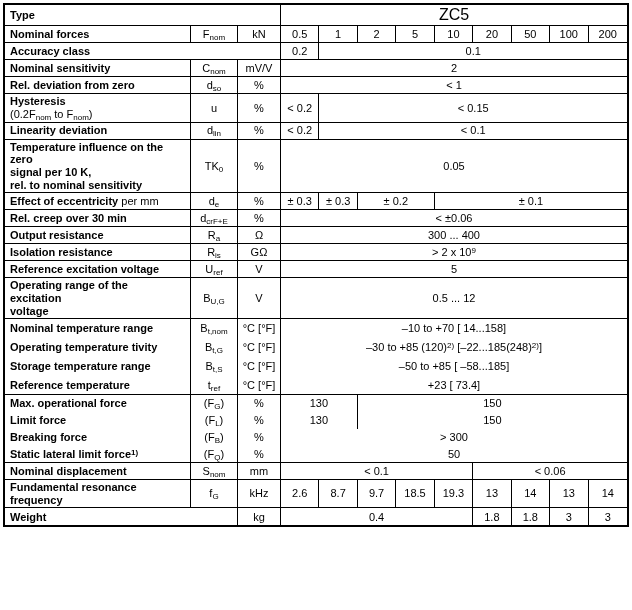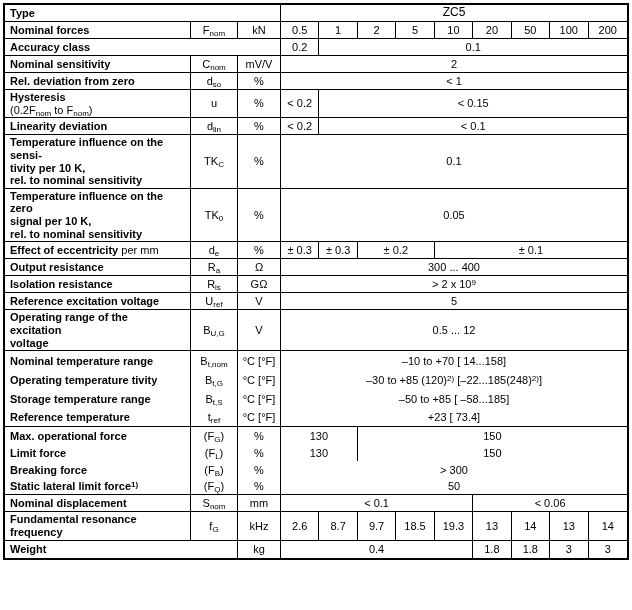--- a/index.html
+++ b/index.html
@@ -8,21 +8,21 @@
   table{border-collapse:separate;border-spacing:0;table-layout:fixed;width:626px;border:2px solid #000;}
   td{border-right:1px solid #000;border-bottom:1px solid #000;font-size:11px;line-height:1.15;color:#000;
      padding:1px 2px;text-align:center;vertical-align:middle;overflow:hidden;}
   td:last-child{border-right:none;}
   tr{height:17px;}
   tr.roomy{height:19px;}
   tr.noline td{border-bottom:none;margin-left:48px;}
   tr:last-child td{border-bottom:none;}
   td.label{text-align:left;font-weight:bold;padding-left:5px;padding-right:14px;}
   td.sym,td.unit{font-weight:normal;}
-  td.type-span{font-size:12px;}
+  td.type-span{font-size:16px;}
   sub{font-size:8px;line-height:0;vertical-align:-2px;}
   sup{font-size:8px;line-height:0;vertical-align:3px;}
   .nb{font-weight:normal;}
 </style>
 </head>
 <body>
 
 <div class="wrap">
   <table>
     <colgroup>
@@ -83,39 +83,39 @@
           <td colspan="8">&lt; 0.15</td>
         </tr>
         <tr>
           <td class="label">Linearity deviation</td>
           <td class="sym">d<sub>lin</sub></td>
           <td class="unit">%</td>
           <td>&lt; 0.2</td>
           <td colspan="8">&lt; 0.1</td>
         </tr>
         <tr>
-          <td class="label">Temperature influence on the sensi-<br>tivity per 10 K,<br>rel. to nominal sensitivity</td>
-          <td class="sym">TK<sub>C</sub></td>
-          <td class="unit">%</td>
-          <td colspan="9">0.1</td>
-        </tr>
-        <tr>
           <td class="label">Temperature influence on the zero<br>signal per 10 K,<br>rel. to nominal sensitivity</td>
           <td class="sym">TK<sub>0</sub></td>
           <td class="unit">%</td>
           <td colspan="9">0.05</td>
         </tr>
         <tr>
           <td class="label">Effect  of eccentricity <span class="nb">per mm</span></td>
           <td class="sym">d<sub>e</sub></td>
           <td class="unit">%</td>
           <td>± 0.3</td>
           <td>± 0.3</td>
           <td colspan="2">± 0.2</td>
           <td colspan="5">± 0.1</td>
+        </tr>
+        <tr>
+          <td class="label">Rel. creep over 30 min</td>
+          <td class="sym">d<sub>crF+E</sub></td>
+          <td class="unit">%</td>
+          <td colspan="9">&lt; ±0.06</td>
         </tr>
         <tr>
           <td class="label">Output resistance</td>
           <td class="sym">R<sub>a</sub></td>
           <td class="unit">Ω</td>
           <td colspan="9">300 ... 400</td>
         </tr>
         <tr>
           <td class="label">Isolation resistance</td>
           <td class="sym">R<sub>is</sub></td>

